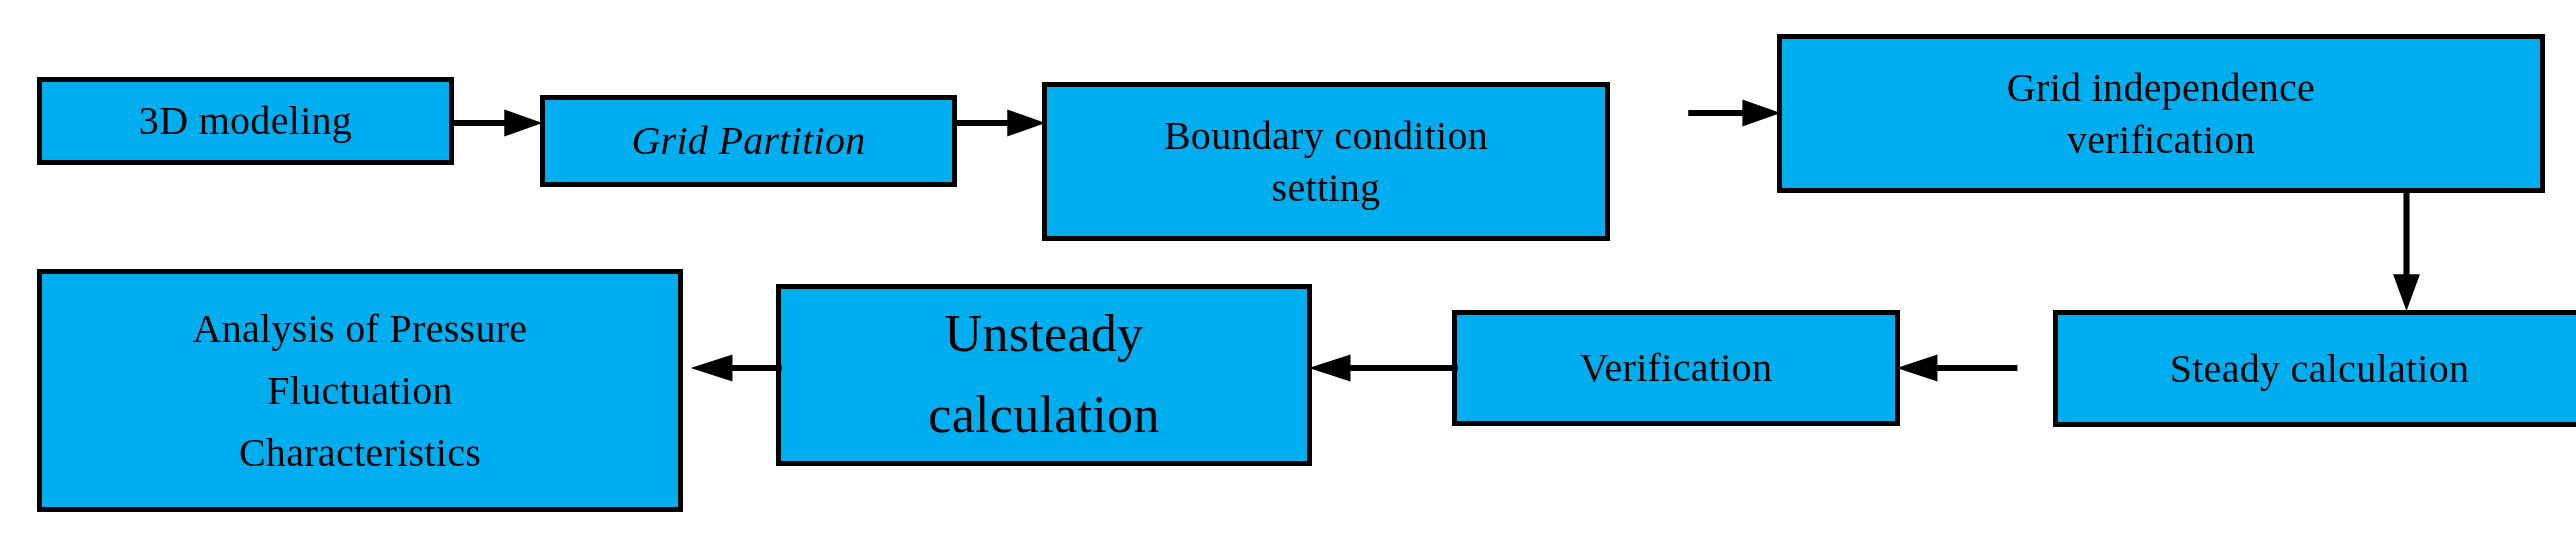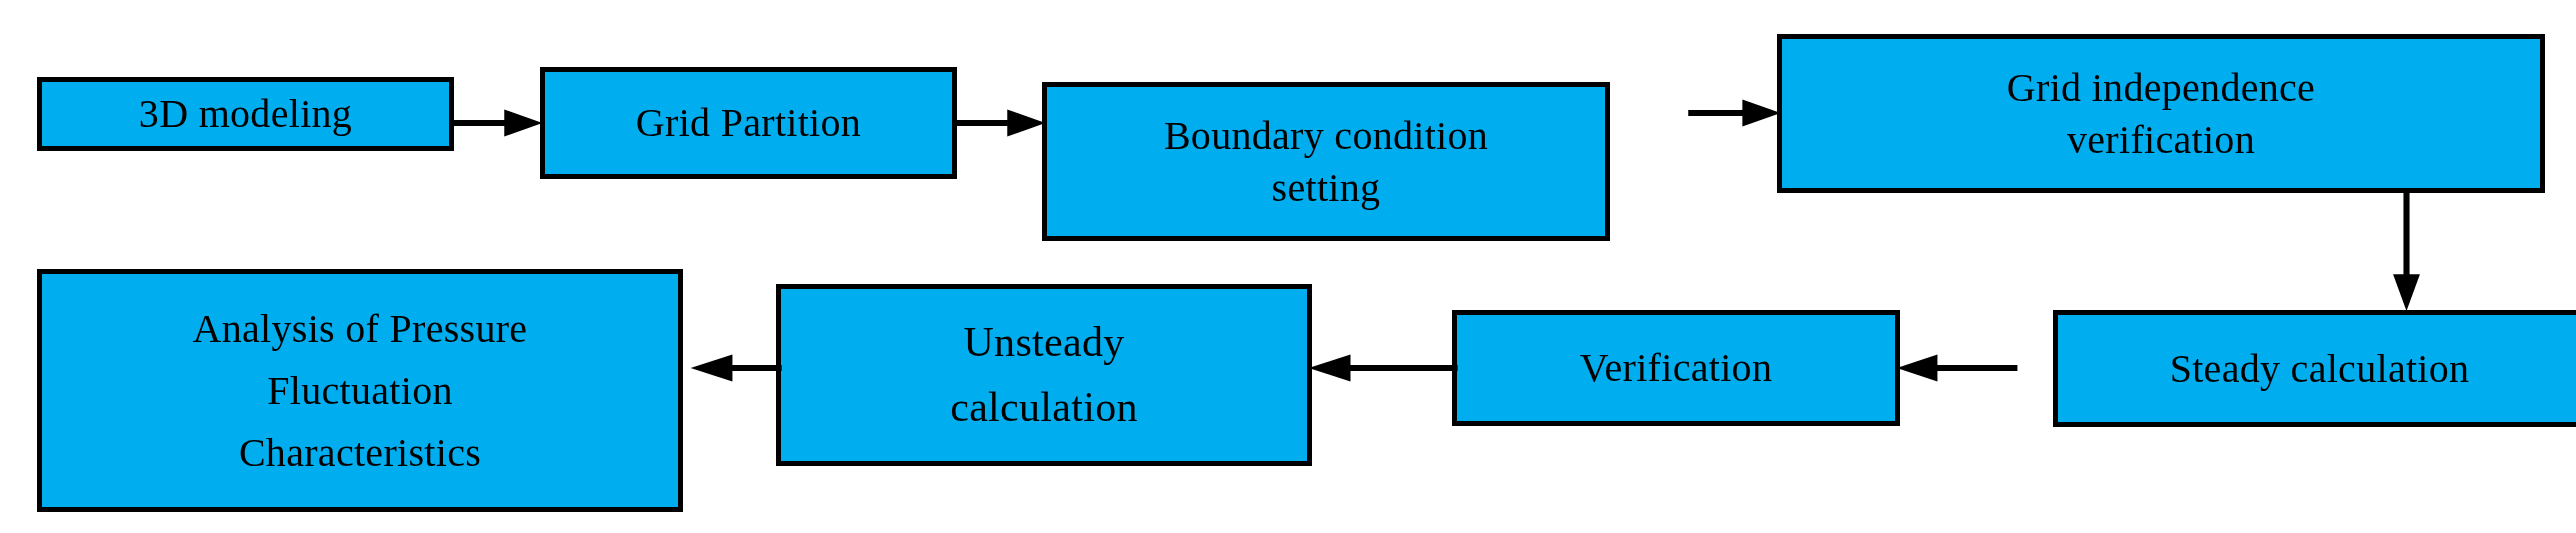--- a/index.html
+++ b/index.html
@@ -30,35 +30,35 @@
     color: #000000;
     font-family: "Liberation Serif", "DejaVu Serif", serif;
     font-size: 38px;
     line-height: 1.30;
     font-weight: 400;
     letter-spacing: 0.3px;
     white-space: pre-line;
     padding: 0 6.2px;
   }
   
-  #node-3d-modeling        { left: 37px;   top: 77px;  width: 417px;  height: 74px; }
-  #node-grid-partition     { left: 540px;  top: 67px;  width: 417px;  height: 112px; }
+  #node-3d-modeling        { left: 37px;   top: 77px;  width: 417px;  height: 88px; }
+  #node-grid-partition     { left: 540px;  top: 95px;  width: 417px;  height: 92px; font-style: italic; }
   #node-boundary-condition { left: 1042px; top: 34px;   width: 568px; height: 159px; margin-top: 48px; }
   #node-grid-independence  { left: 1777px; top: 34px;   width: 768px; height: 159px; text-align: center; }
   #node-analysis           { left: 37px;   top: 269px;  width: 646px; height: 243px; justify-content: center; }
   #node-unsteady           { left: 776px; top: 284px;  width: 536px;  height: 182px; }
   #node-verification       { left: 1452px; top: 310px;  width: 448px;  height: 116px; }
   #node-steady             { left: 2013px; top: 310px;  width: 533px;  height: 117px; margin-left: 40px; }
 
   #node-3d-modeling .label,
   #node-grid-partition .label,
   #node-boundary-condition .label,
   #node-grid-independence .label { font-size: 40px; }
   #node-analysis .label    { font-size: 40px; line-height: 1.55; }
-  #node-unsteady .label    { font-size: 42px; line-height: 1.55; }
+  #node-unsteady .label    { font-size: 52px; line-height: 1.55; }
   #node-verification .label,
   #node-steady .label      { font-size: 40px; }
 
   
   .conn { position: absolute; }
   .conn svg { display: block; overflow: visible; }
 </style>
 </head>
 <body>
 

